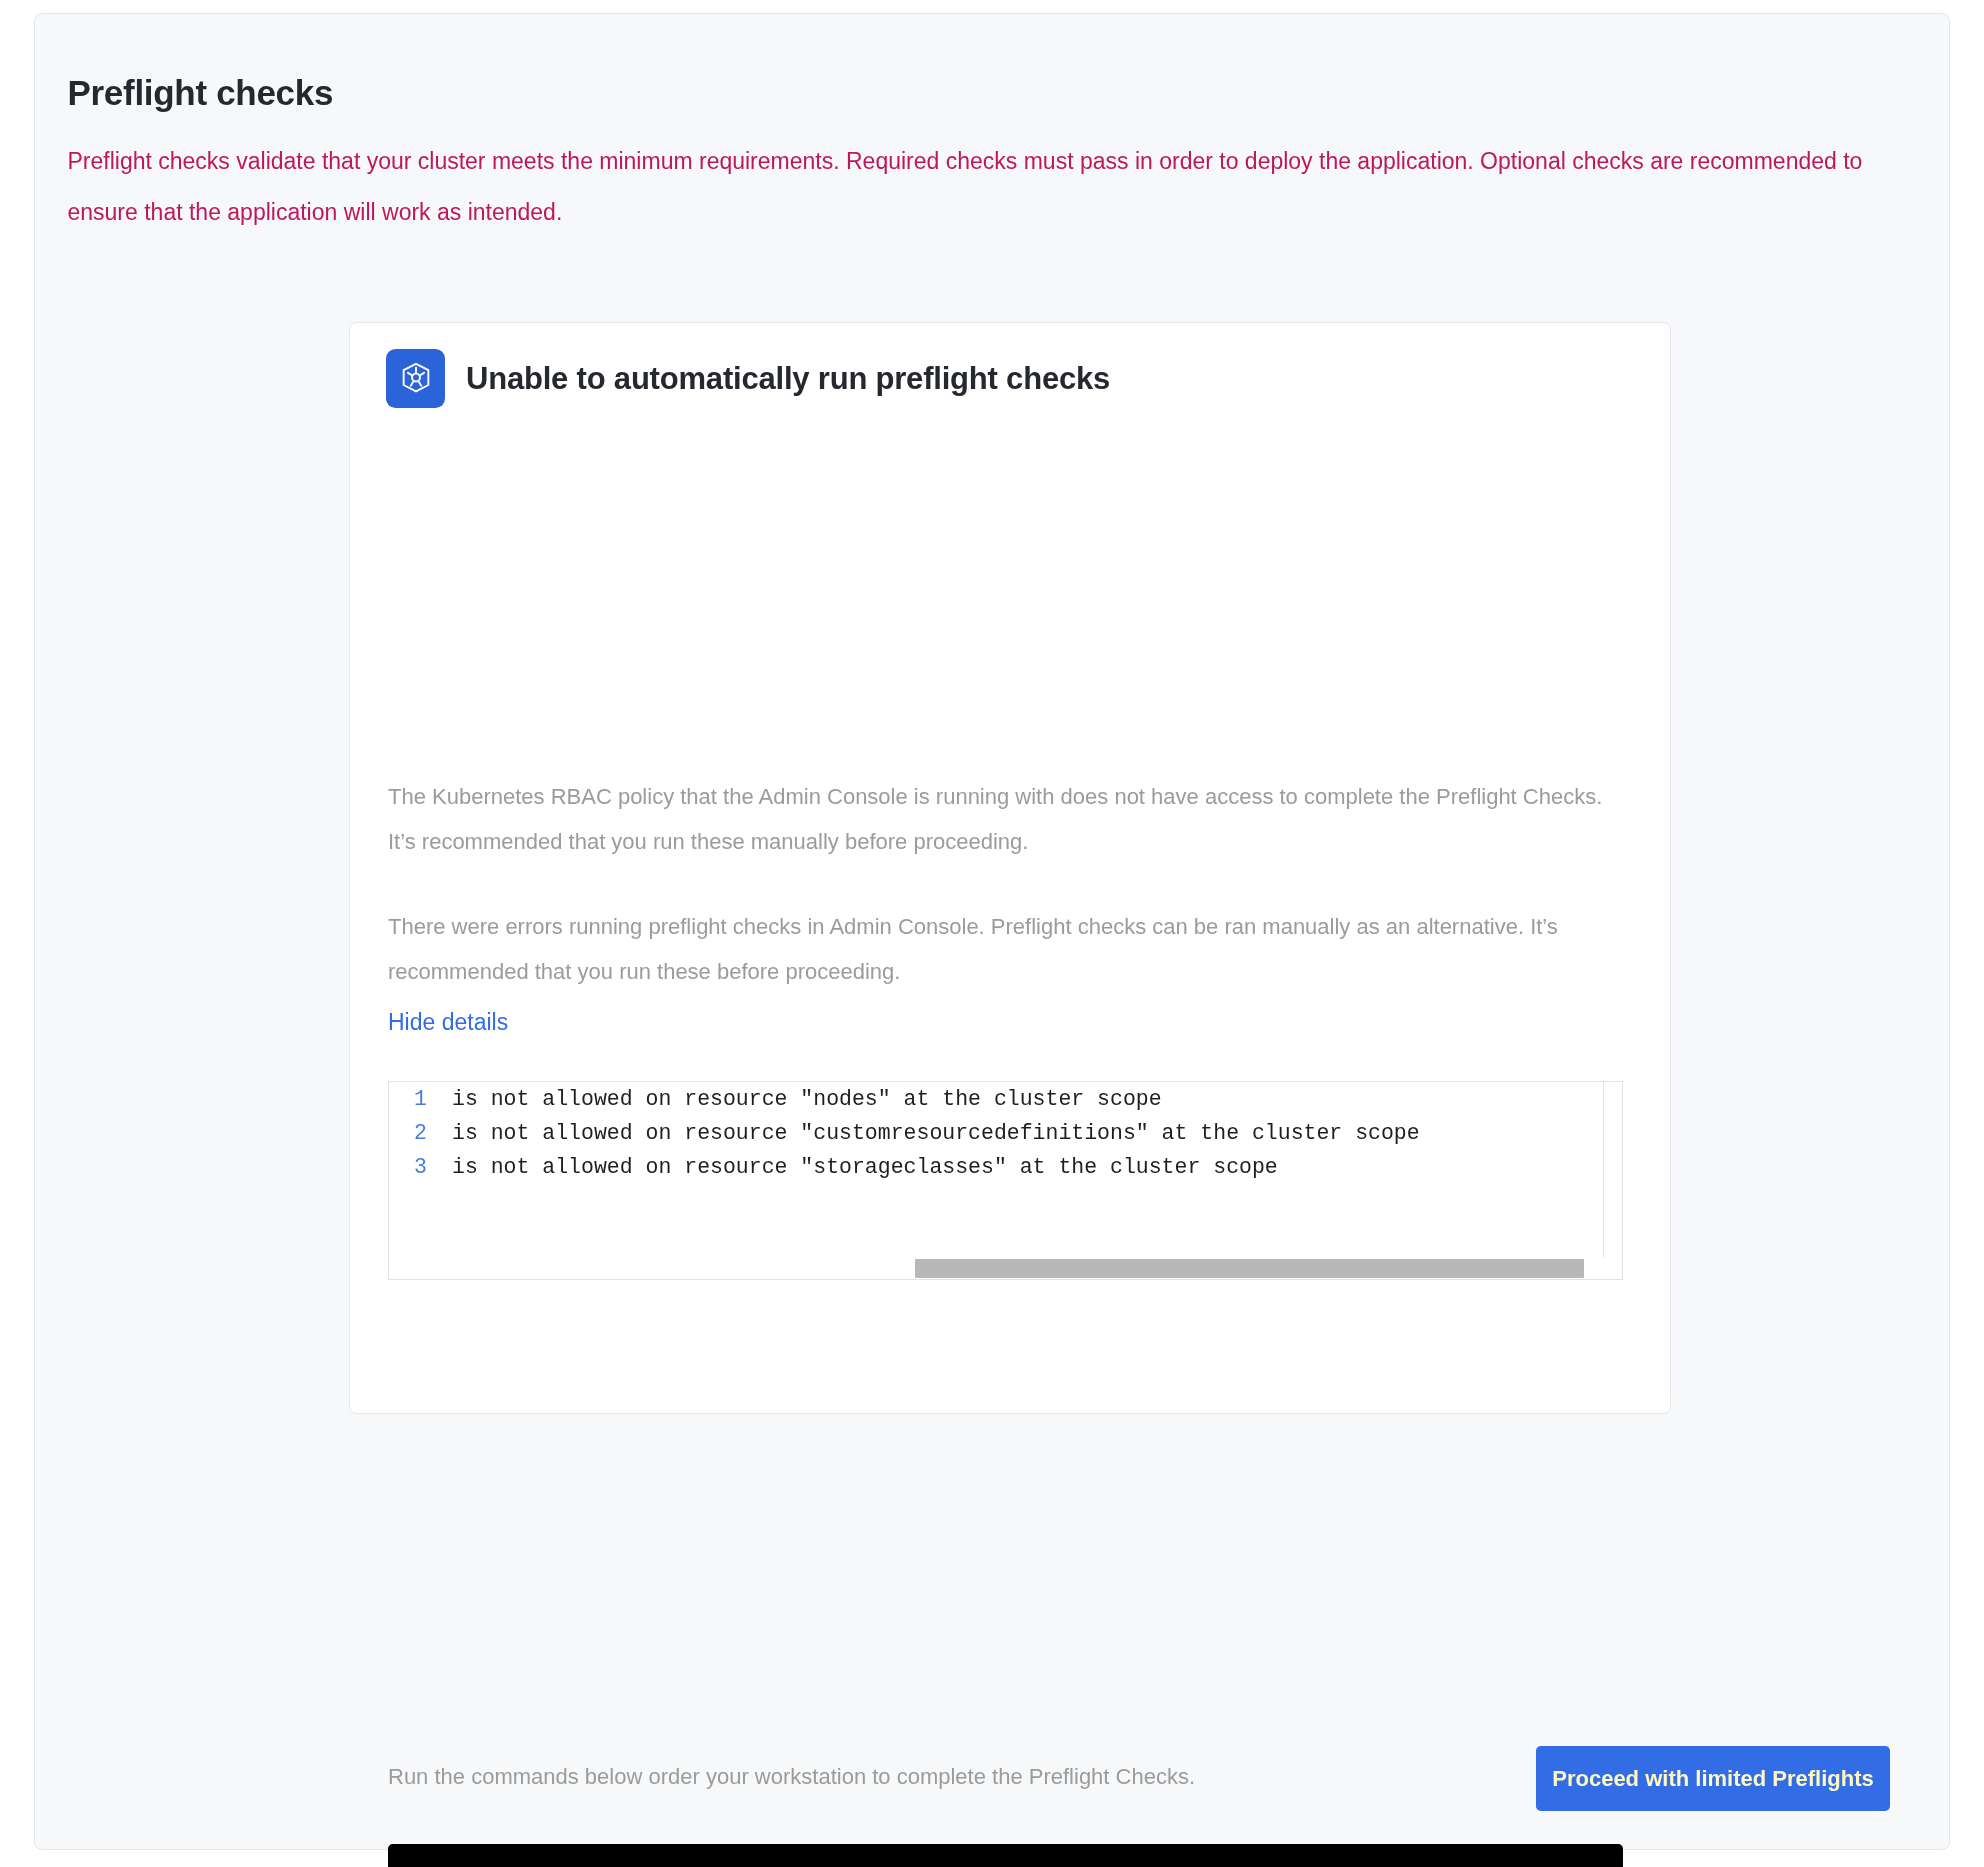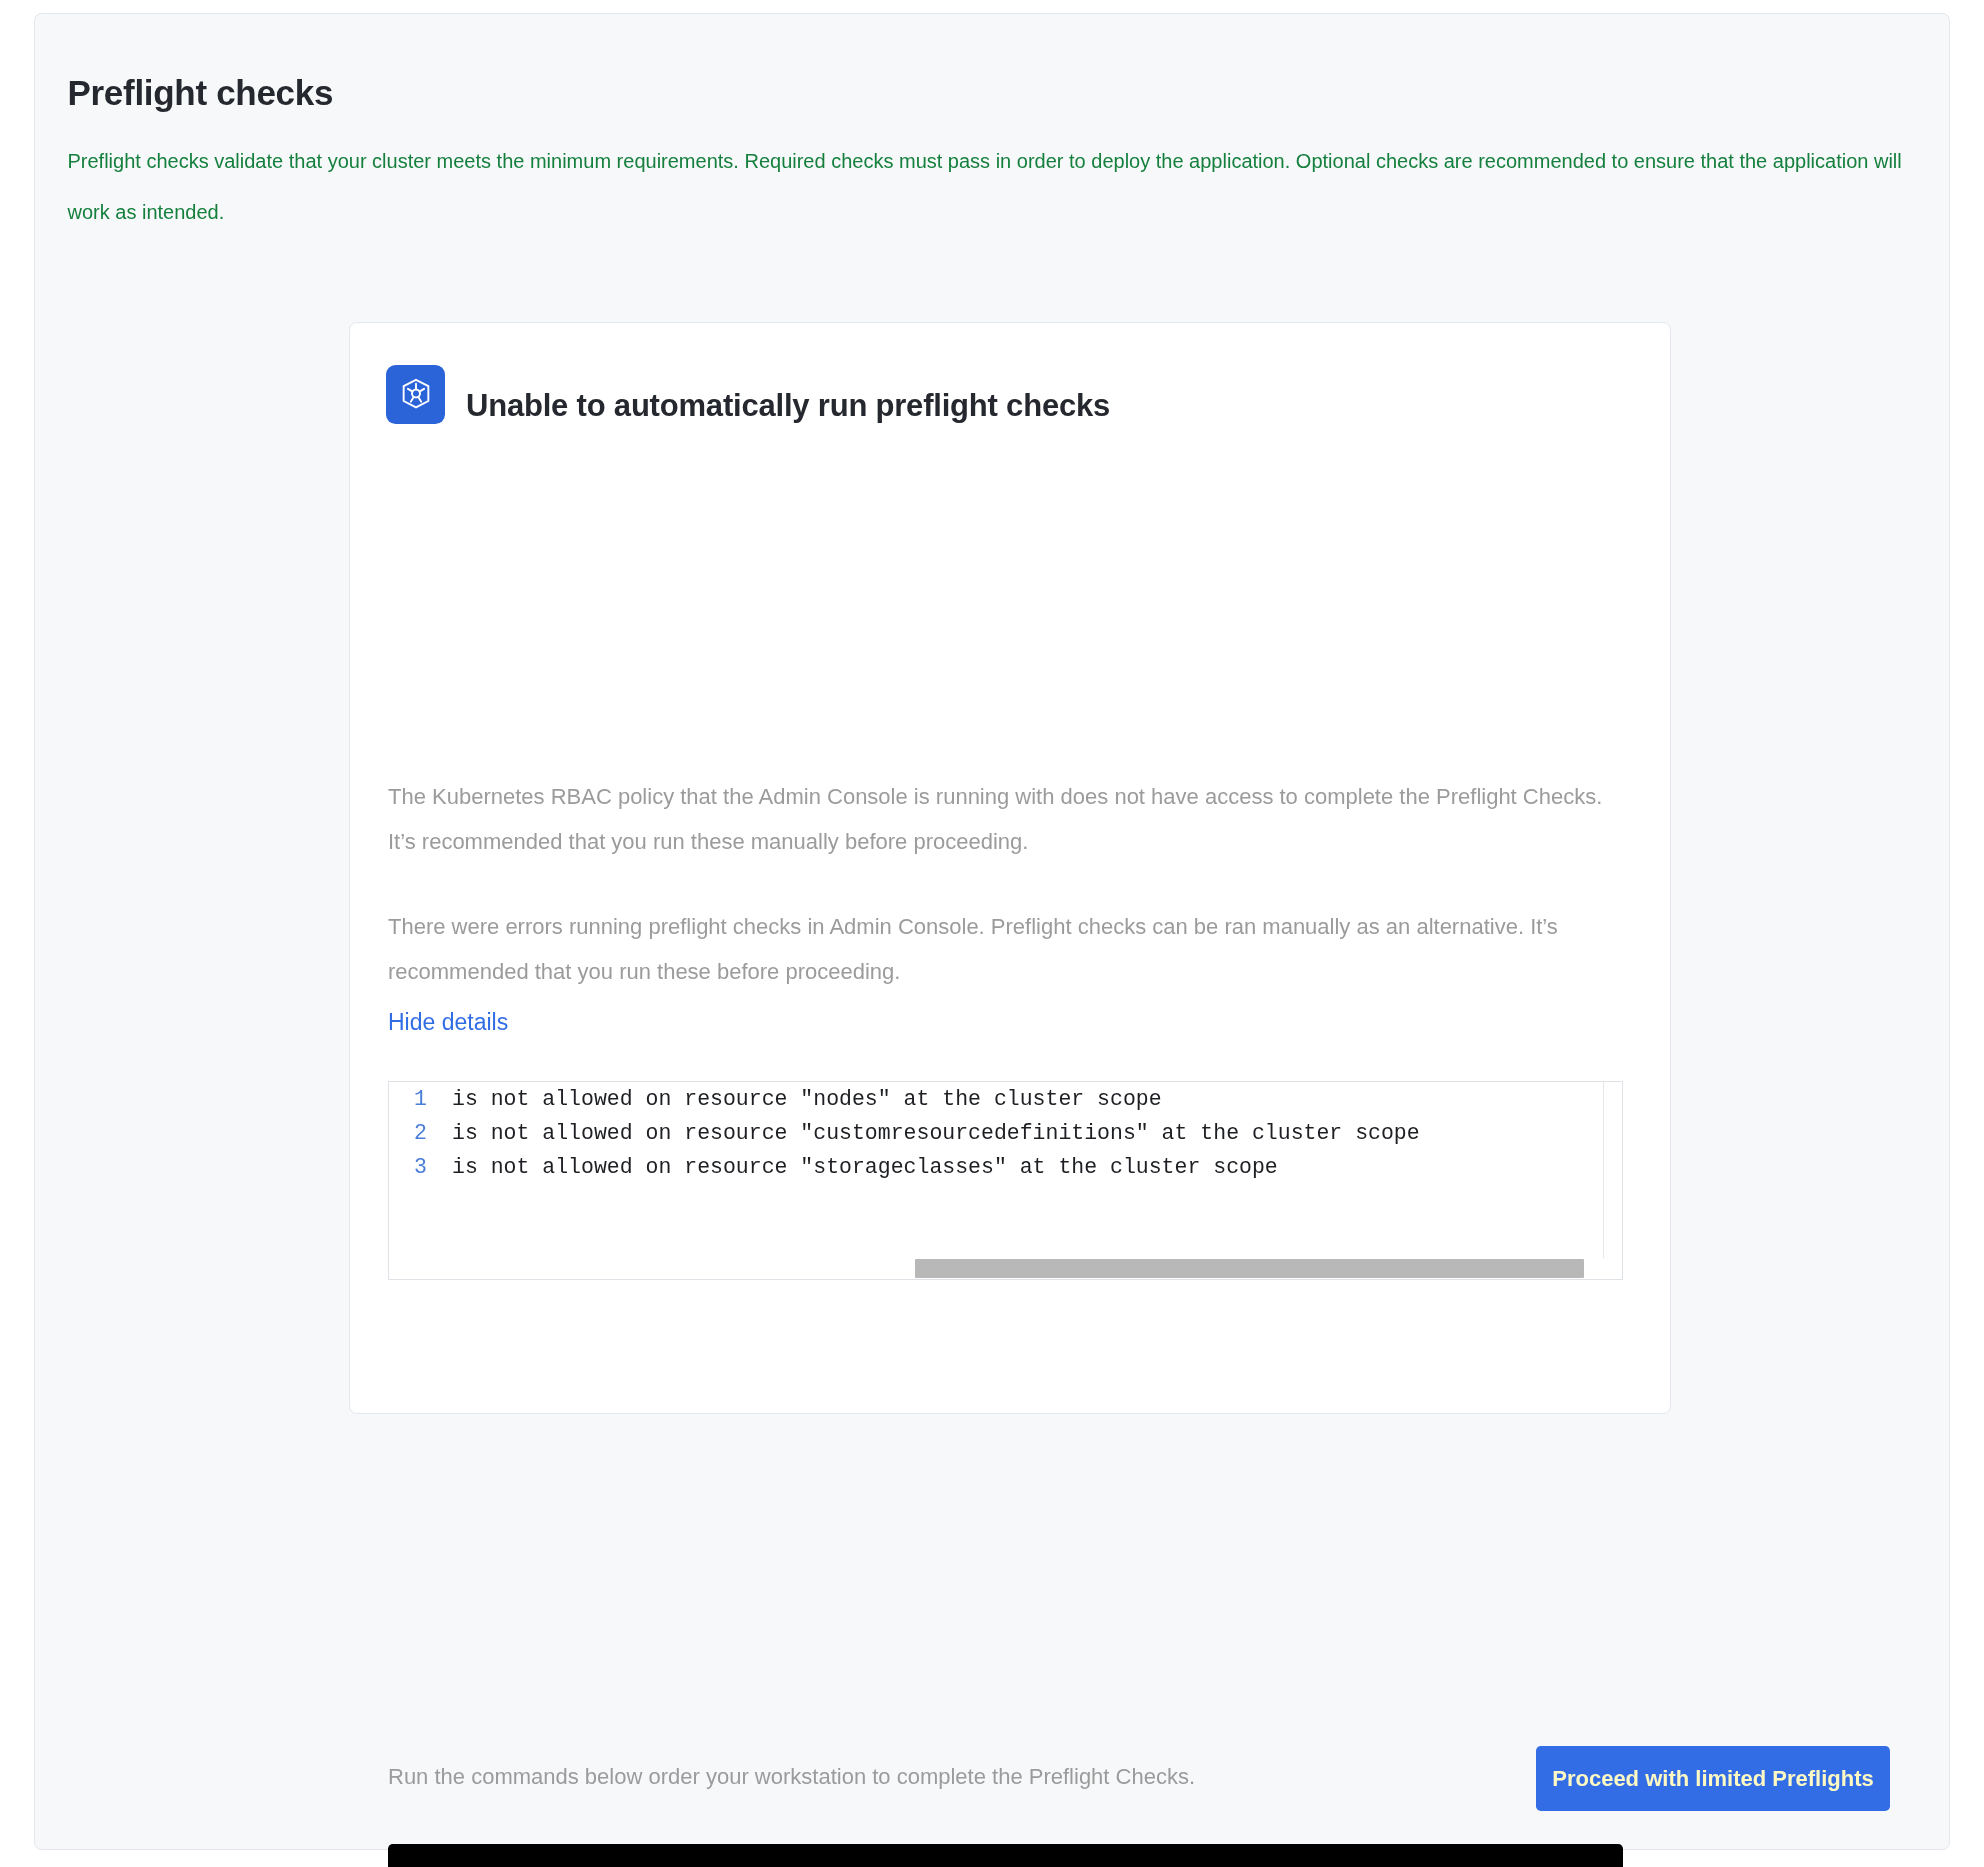--- a/index.html
+++ b/index.html
@@ -34,43 +34,43 @@
     font-weight: bold;
     color: #26282f;
     letter-spacing: -0.3px;
   }
 
   .page-desc {
     position: absolute;
     left: 32.5px;
     top: 122px;
     width: 1835px;
-    font-size: 20px;
+    font-size: 23px;
     line-height: 51px;
-    color: #15803d;
+    color: #be185d;
   }
 
   
   .card {
     position: absolute;
     left: 314px;
     top: 308px;
     width: 1322px;
     height: 1092px;
     background: #ffffff;
     border: 1px solid #e4e7eb;
     border-radius: 7.6px;
   }
 
   .card-head {
     position: absolute;
     left: 36px;
-    top: 42px;
+    top: 26px;
     display: flex;
-    align-items: flex-end;
+    align-items: center;
     gap: 21px;
   }
   .k8s-icon {
     width: 59px;
     height: 59px;
     background: #2b63d9;
     border-radius: 9.6px;
     display: flex;
     align-items: center;
     justify-content: center;

